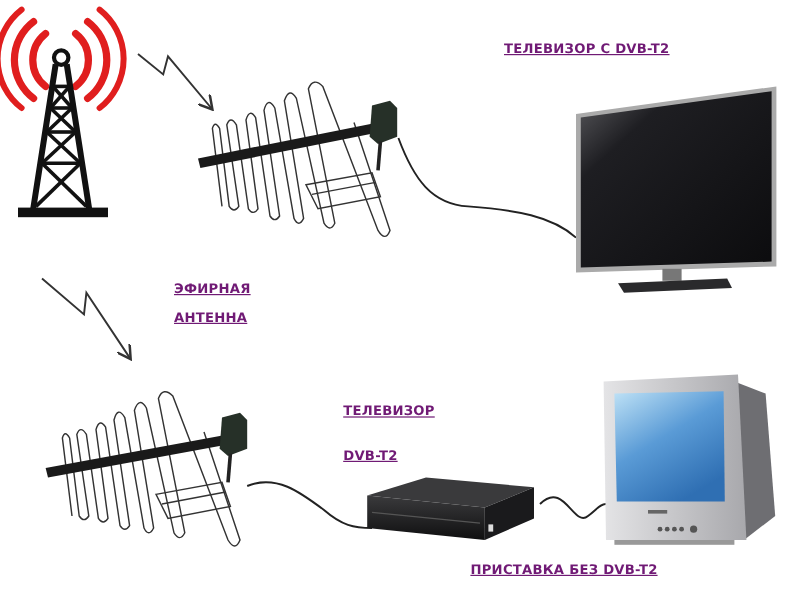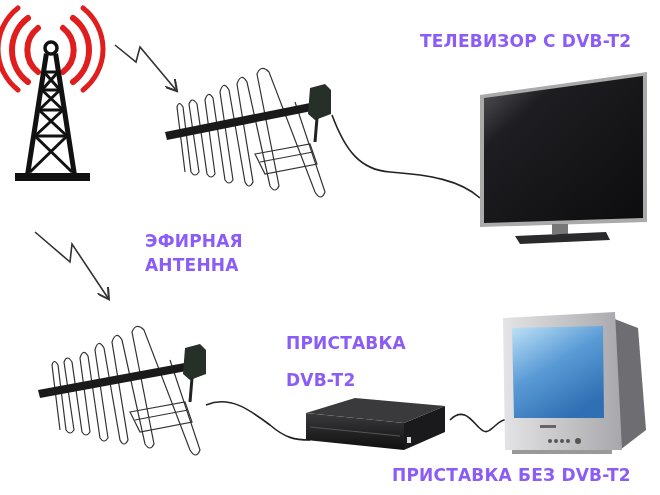--- a/index.html
+++ b/index.html
@@ -1,17 +1,17 @@
 <!DOCTYPE html>
 <html><head>
 <meta charset="utf-8">
 <style>
   html, body { margin:0; padding:0; background:#ffffff; }
   body { width:660px; height:495px; position:relative; overflow:hidden; font-family:"DejaVu Sans", sans-serif; }
-  .label { position:absolute; font-weight:bold; color:#8b5cf6; font-size:17px; line-height:22px; letter-spacing:0.2px; white-space:nowrap; }
+  .label { position:absolute; font-weight:bold; color:#701a75; font-size:11px; line-height:22px; letter-spacing:0.2px; white-space:nowrap;text-decoration:underline; }
   svg { position:absolute; left:0; top:0; }
 </style>
 </head>
 <body>
 
 <svg width="660" height="495" viewBox="0 0 660 495">
   <defs>
     <linearGradient id="lcdGrad" x1="0" y1="0" x2="1" y2="1">
       <stop offset="0" stop-color="#5a5a5e"></stop>
       <stop offset="0.25" stop-color="#1e1e22"></stop>
@@ -128,15 +128,15 @@
         <circle cx="568" cy="441" r="2"></circle>
       <circle cx="578" cy="441" r="3"></circle>
     </g>
     <rect x="512" y="450" width="100" height="4" fill="#999"></rect>
   </g>
 </svg>
 
 <div class="label" style="left:420px; top:30px;">ТЕЛЕВИЗОР С DVB-T2</div>
 <div class="label" style="left:145px; top:230px;">ЭФИРНАЯ</div>
 <div class="label" style="left:145px; top:254px;text-align:right;">АНТЕННА</div>
-<div class="label" style="left:286px; top:332px;">ПРИСТАВКА</div>
+<div class="label" style="left:286px; top:332px;">ТЕЛЕВИЗОР</div>
 <div class="label" style="left:286px; top:369px;">DVB-T2</div>
 <div class="label" style="left:392px; top:464px;">ПРИСТАВКА БЕЗ DVB-T2</div>
 
 </body></html>

